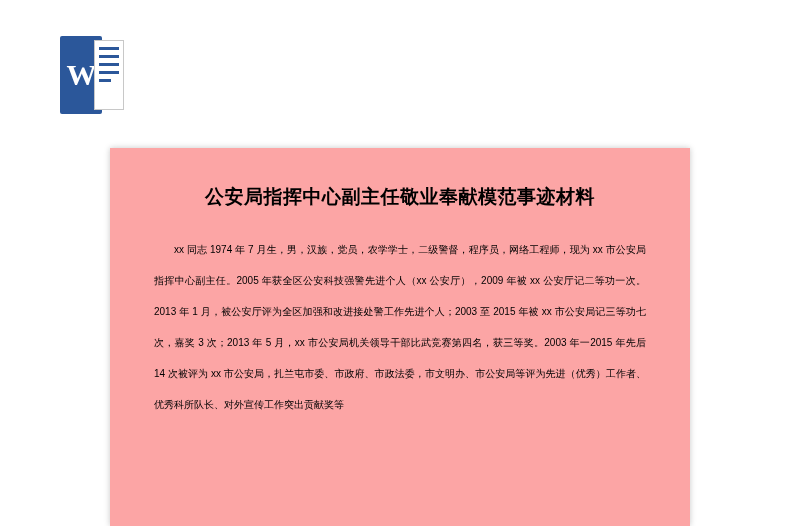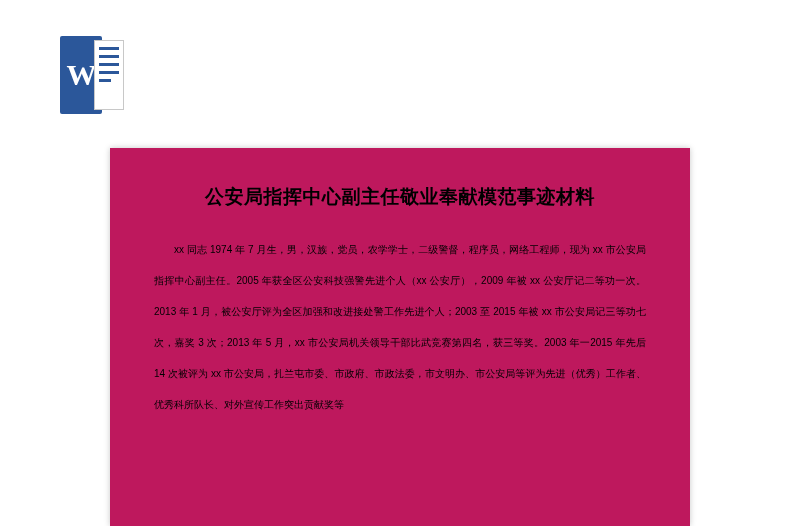--- a/index.html
+++ b/index.html
@@ -90,21 +90,21 @@
     padding-top: 4px;
   }
 
   
   .doc-sheet {
     position: absolute;
     left: 110px;
     top: 148px;
     width: 580px;
     height: 378px;
-    background: #be185d;
+    background: #fca5a5;
     box-shadow: 0 0 6px rgba(0,0,0,0.22);
     box-sizing: border-box;
     padding: 36px 44px 0 44px;
     overflow: hidden;
   }
   .doc-title {
     text-align: center;
     font-size: 19px;
     font-weight: bold;
     color: #000000;

